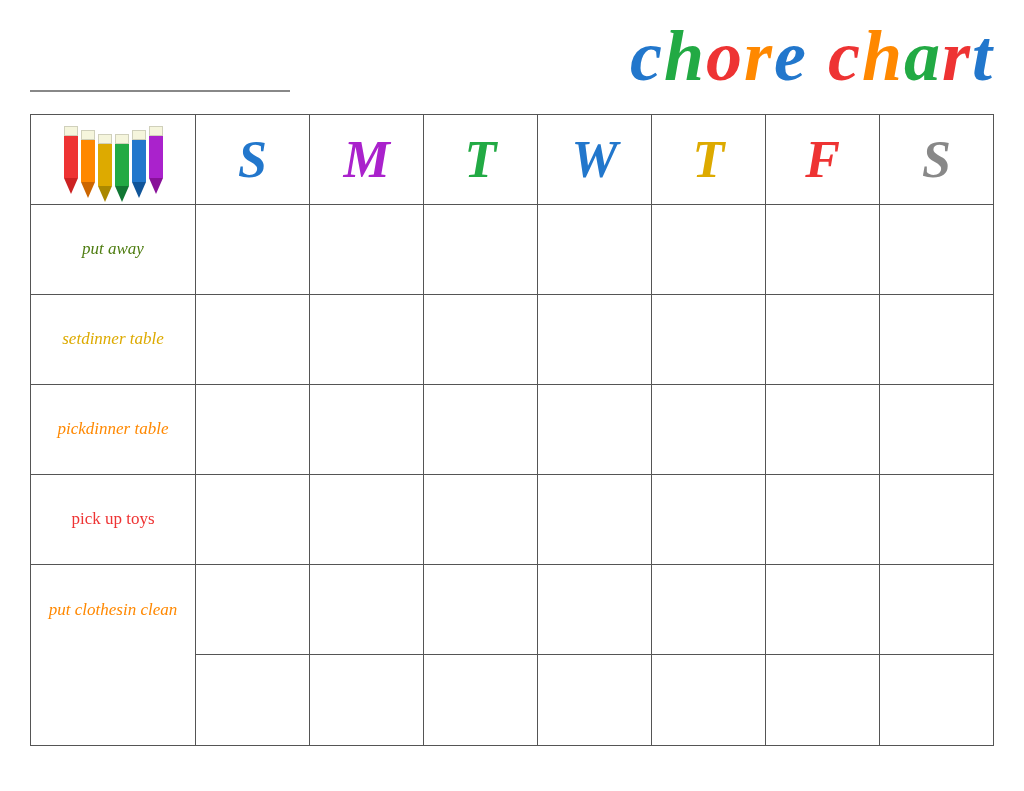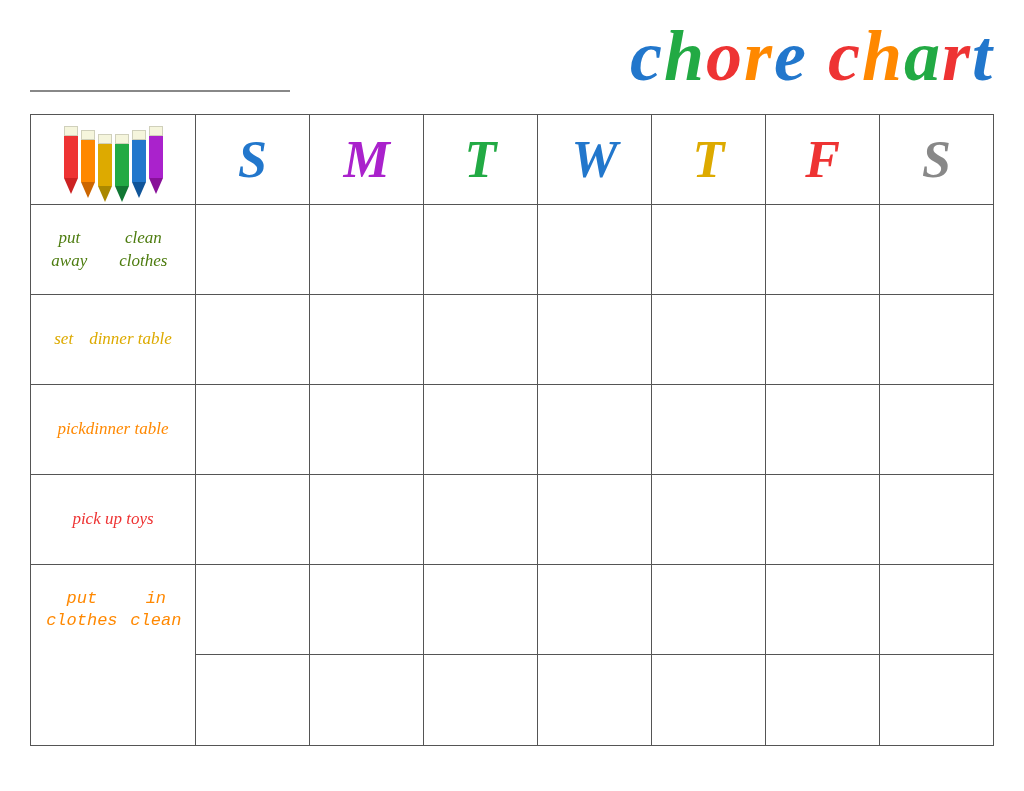--- a/index.html
+++ b/index.html
@@ -228,36 +228,35 @@
       </div>
       <div class="crayon-tip" style="border-top: 16px solid #881199;"></div>
     </div>
         </div>
     </div>
 
     <div id="chore-labels">
         <div class="chore-label-cell" style="color: #4d7c0f; font-style: italic;">
           <span>put away</span>
           <br>
-          <span>clean clothes</span>
-        </div>
-        <div class="chore-label-cell" style="color: rgb(221, 170, 0); font-style: italic; gap: 8px;">
+        </div>
+        <div class="chore-label-cell" style="color: rgb(221, 170, 0); font-style: italic;">
           <span>set</span>
           <br>
           <span>dinner table</span>
         </div>
         <div class="chore-label-cell" style="color: rgb(255, 136, 0); font-style: italic;">
           <span>pick</span>
           <br>
           <span>dinner table</span>
         </div>
-        <div class="chore-label-cell" style="color: rgb(238, 51, 51); font-style: italic;">
+        <div class="chore-label-cell" style="color: rgb(238, 51, 51); ">
           <span>pick up toys</span>
         </div>
-        <div class="chore-label-cell" style="color: rgb(255, 136, 0); font-style: italic; font-family: Liberation Mono, monospace;">
+        <div class="chore-label-cell" style="color: rgb(255, 136, 0); font-style: italic;">
           <span>put clothes</span>
           <br>
           <span>in clean</span>
         </div>
       </div>
   </div>
 
   <div class="days-grid">
 
     <div class="day-header-row" id="day-header-row">

